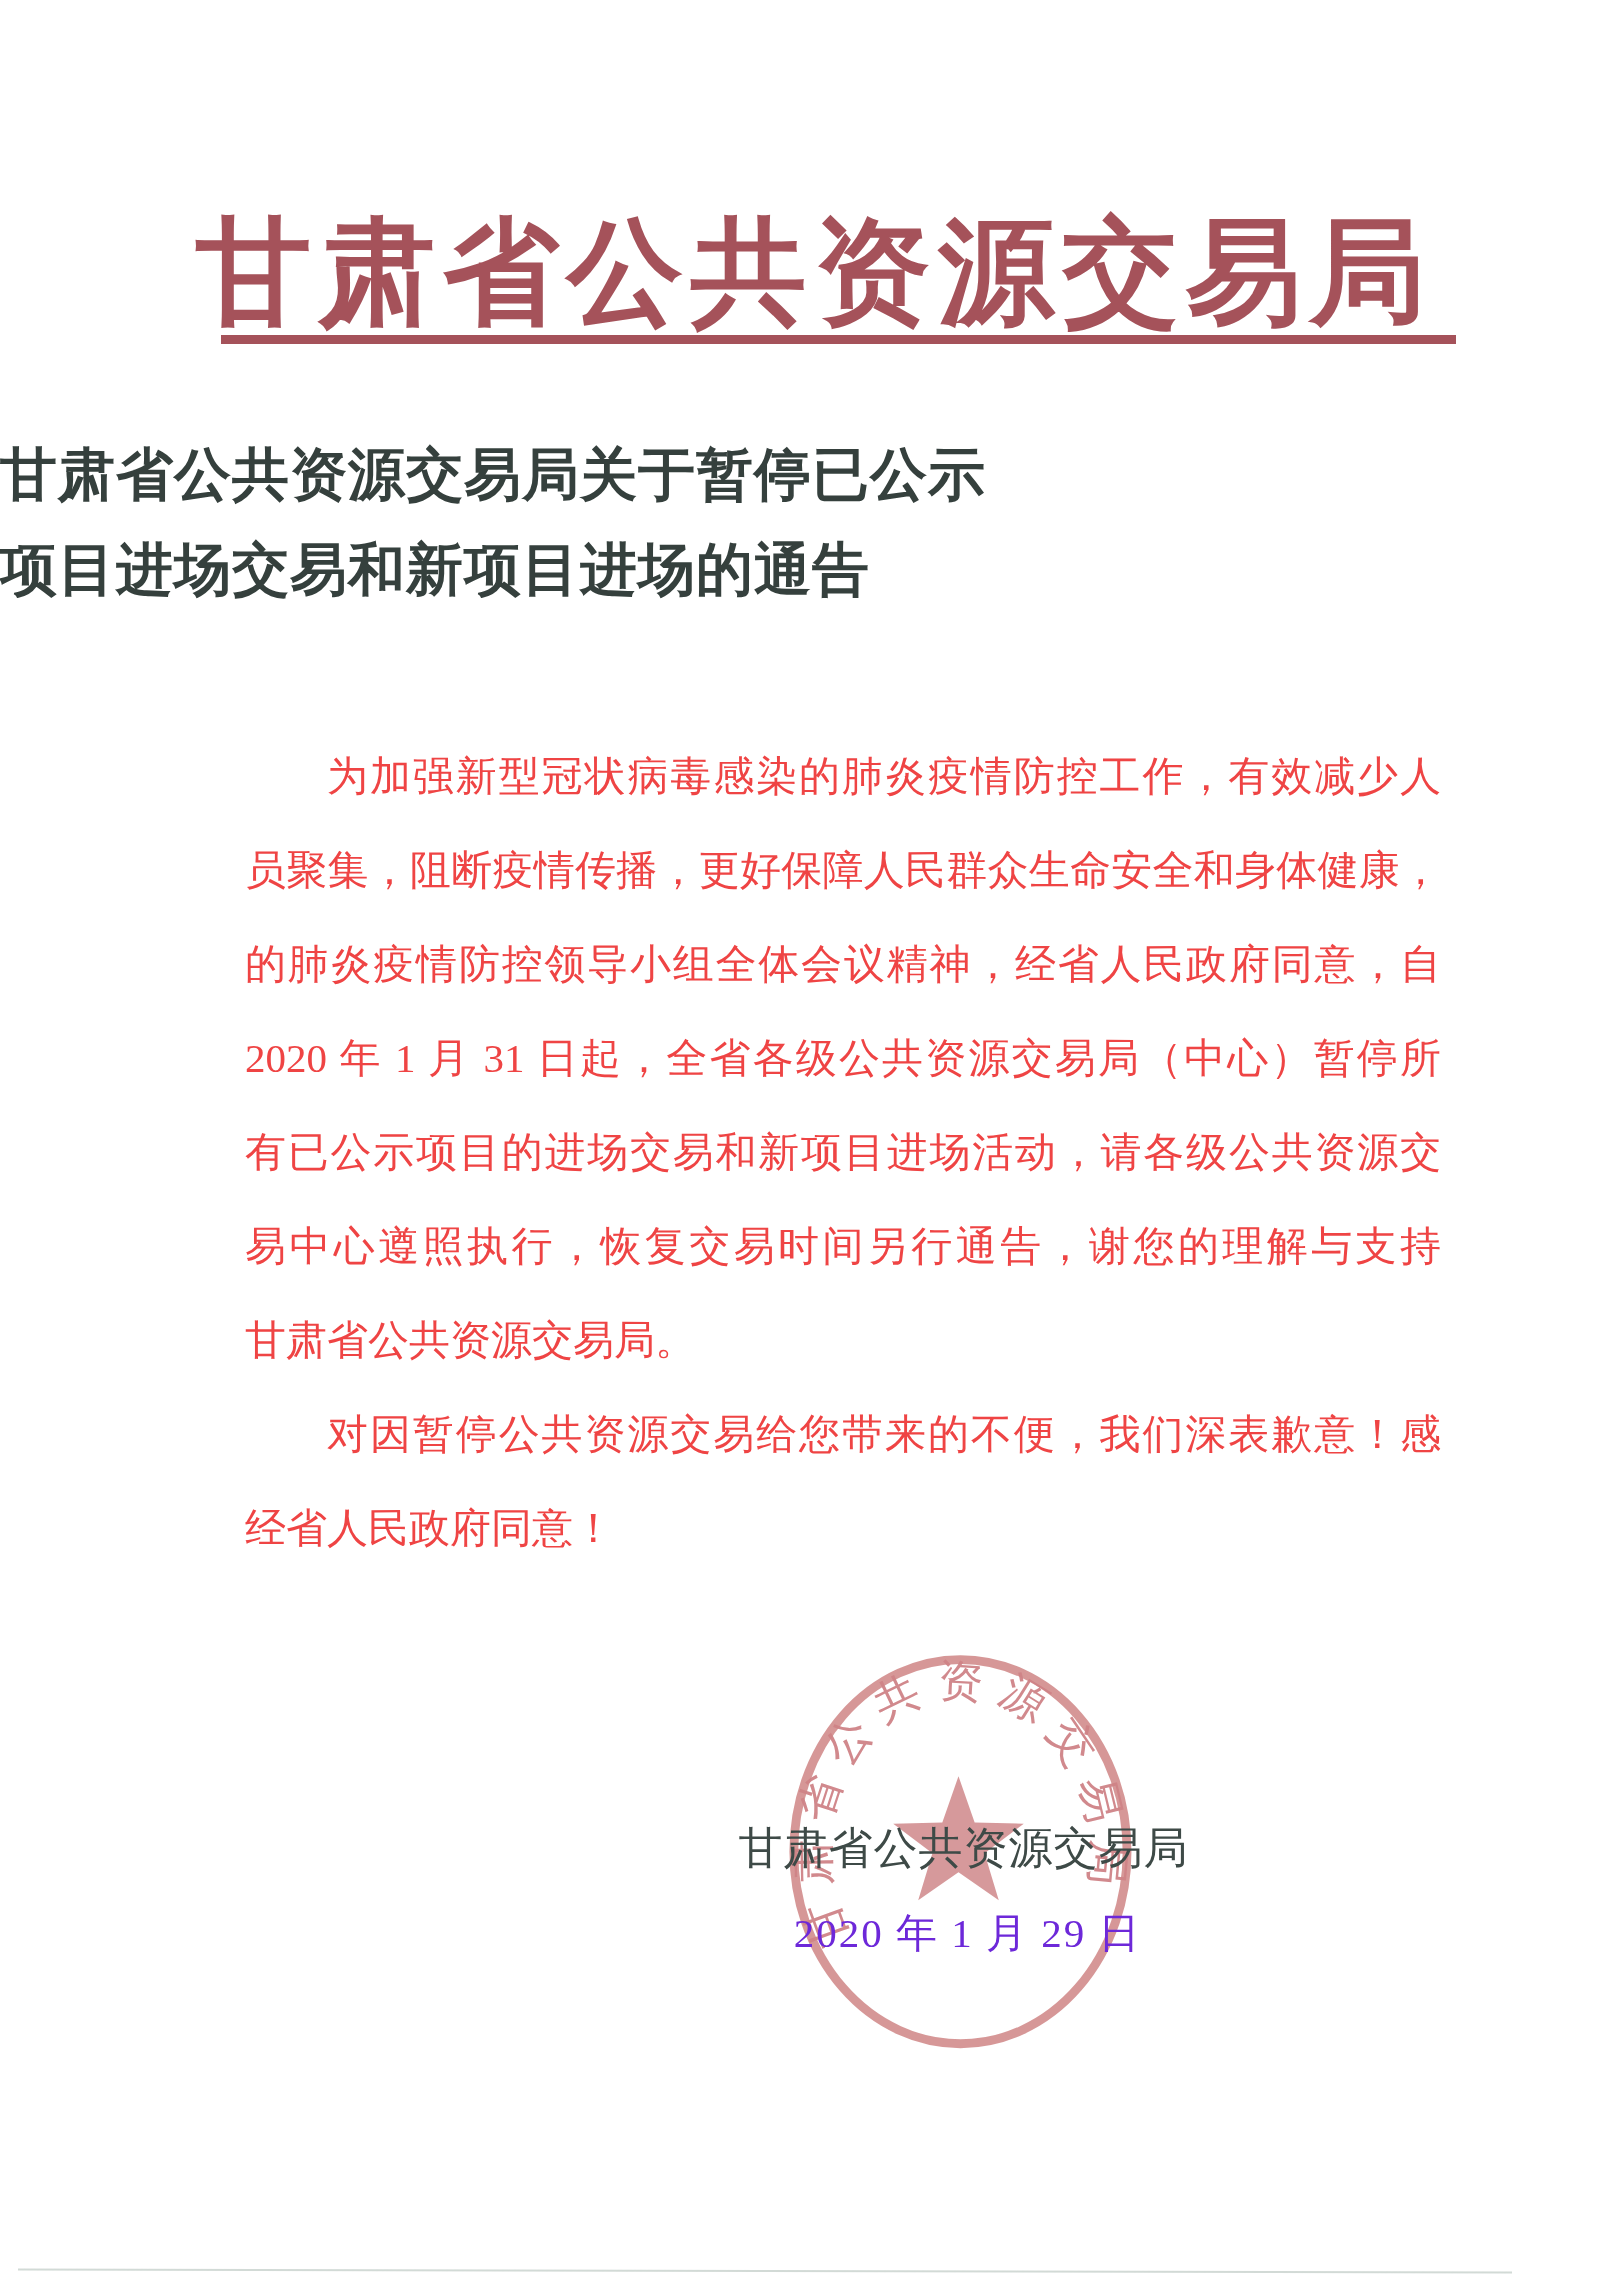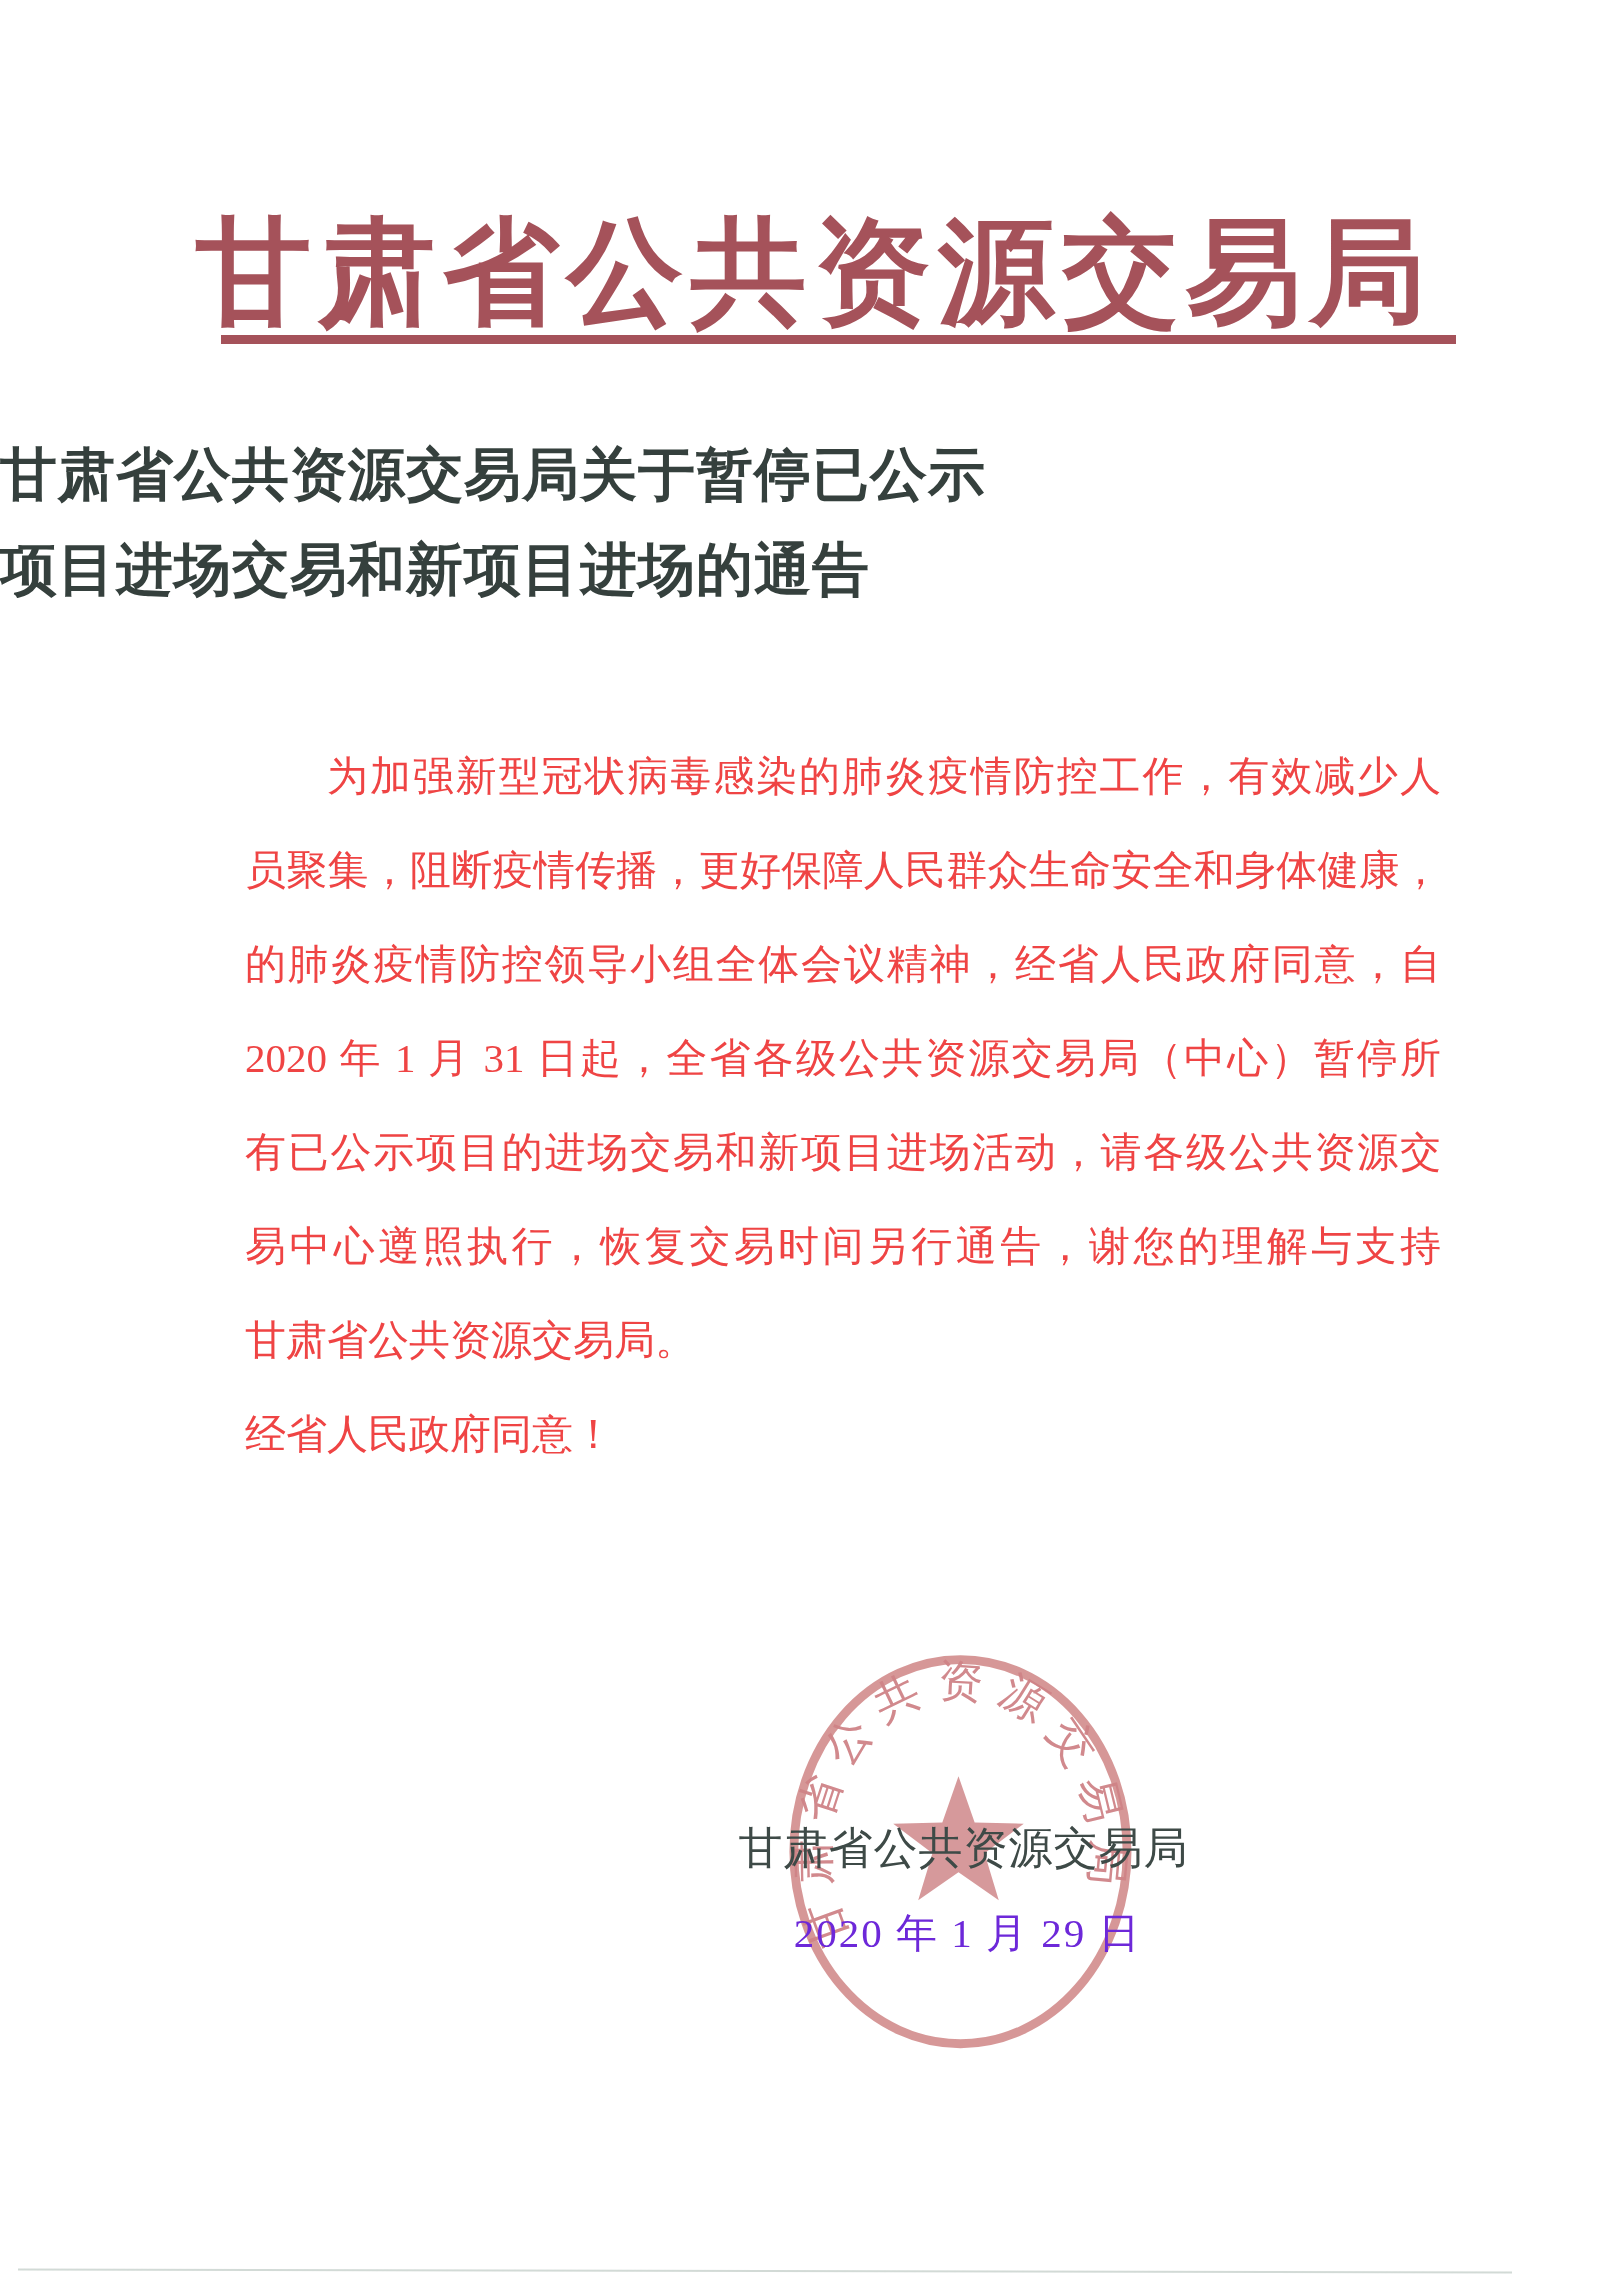--- a/index.html
+++ b/index.html
@@ -101,20 +101,21 @@
   </div>
 
   <div class="body-text">
     <div class="line indent fill">为加强新型冠状病毒感染的肺炎疫情防控工作，有效减少人</div>
     <div class="line fill">员聚集，阻断疫情传播，更好保障人民群众生命安全和身体健康，</div>
     <div class="line fill">的肺炎疫情防控领导小组全体会议精神，经省人民政府同意，自</div>
     <div class="line fill">2020 年 1 月 31 日起，全省各级公共资源交易局（中心）暂停所</div>
     <div class="line fill">有已公示项目的进场交易和新项目进场活动，请各级公共资源交</div>
     <div class="line fill">易中心遵照执行，恢复交易时间另行通告，谢您的理解与支持</div>
     <div class="line">甘肃省公共资源交易局。</div>
+    <div class="line indent fill">对因暂停公共资源交易给您带来的不便，我们深表歉意！感</div>
     <div class="line">经省人民政府同意！</div>
   </div>
 
   <svg class="seal-svg" viewBox="0 0 1654 2340">
     <ellipse cx="980" cy="1889" rx="170" ry="196" fill="none" stroke="#d18c8c" stroke-width="9" opacity="0.9"></ellipse>
     <path id="sealArc" d="M 869 1980 A 135 158 0 1 1 1110 1930" fill="none"></path>
     <text class="seal-arc-text" fill="#cf8387" opacity="0.95">
       <textPath href="#sealArc" startOffset="2">甘肃省公共资源交易局</textPath>
     </text>
     <polygon points="978,1812 994.5,1859.3 1044.6,1860.4 1004.6,1890.7 1019.1,1938.6 978,1910 936.9,1938.6 951.4,1890.7 911.4,1860.4 961.5,1859.3" fill="#d28e90" opacity="0.9"></polygon>

